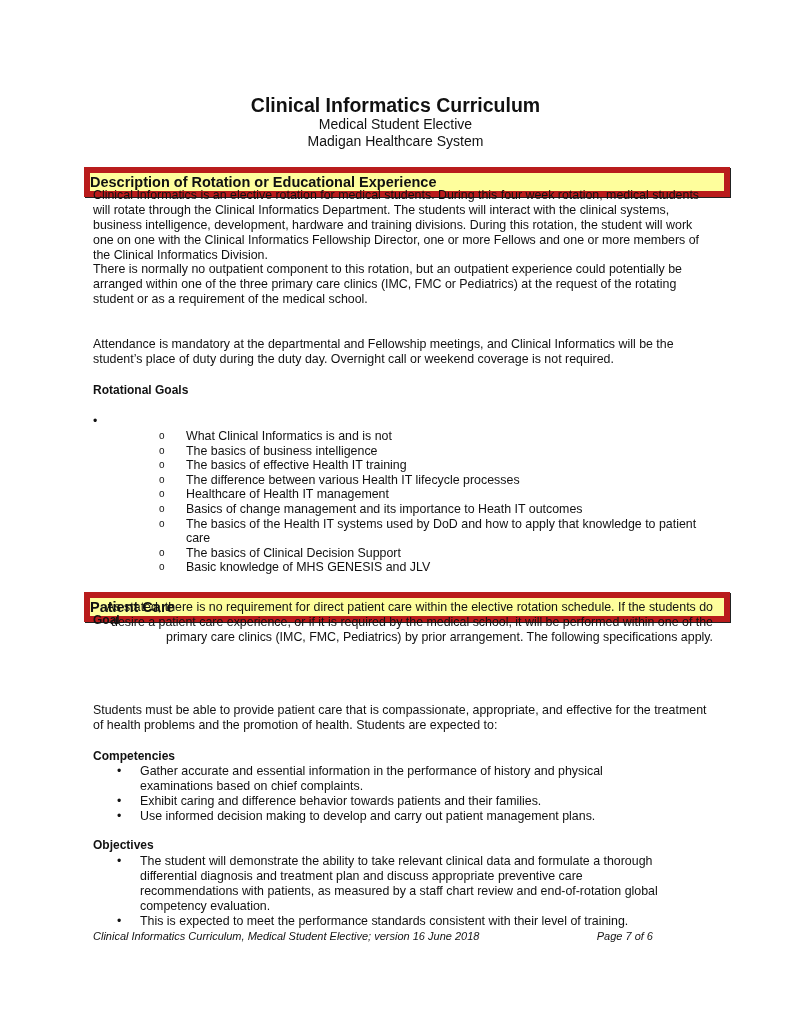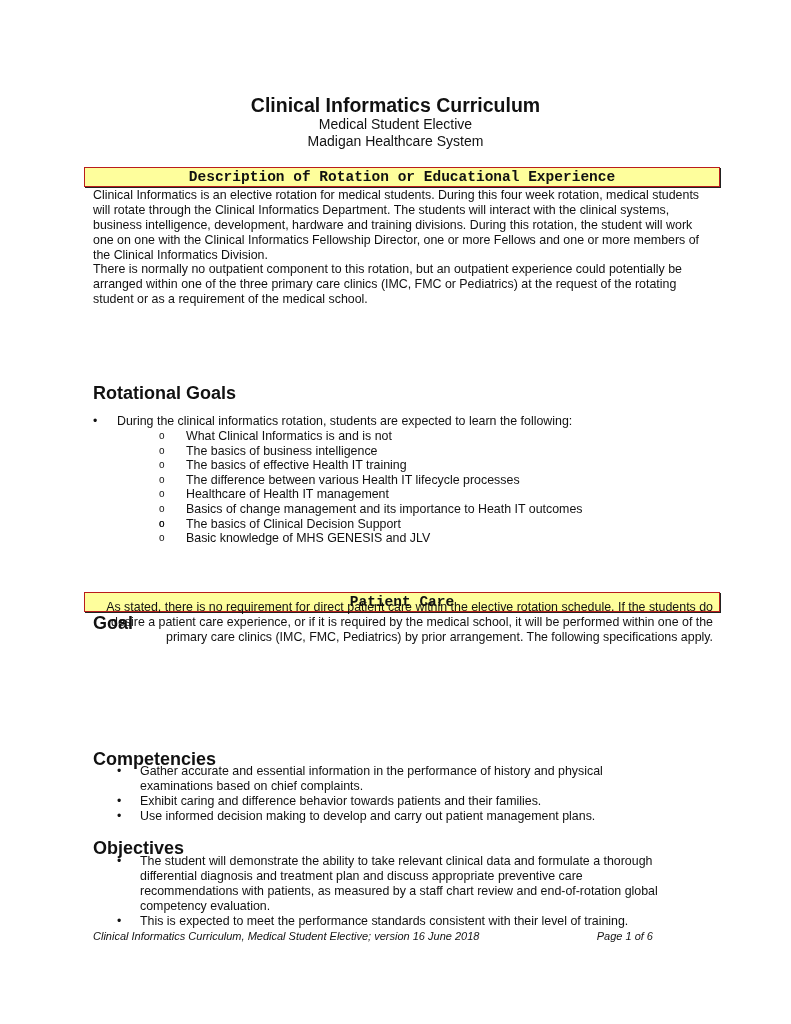--- a/index.html
+++ b/index.html
@@ -6,26 +6,26 @@
     body {
       width: 791px; height: 1024px; position: relative; overflow: hidden;
       font-family: "Liberation Sans", sans-serif; color: #111;
     }
     .page { position: absolute; left: 0; top: 0; width: 630px; height: 1024px; }
     .title-block { position: absolute; top: 94px; left: 0; width: 791px; text-align: center; }
     .doc-title { font-size: 19.5px; font-weight: bold; margin: 0; line-height: 22px; }
     .doc-sub { font-size: 14px; line-height: 17px; margin: 0; }
     .section-bar {
       position: absolute; left: 84px; width: 634px; height: 18px;
-      background: #fefe9c; border: 1px solid #b91c1c;
+      background: #fefe9c; border: 6px solid #b91c1c;
       box-shadow: 1px 1px 0 #222;
-      text-align: center; font-size: 14.5px; font-weight: bold; line-height: 18px; font-family: Liberation Mono, monospace;
+      font-size: 14.5px; font-weight: bold; line-height: 18px;
     }
     .text { position: absolute; left: 93px; width: 620px; font-size: 12.4px; line-height: 15.1px; margin: 0; }
-    .bold-h { font-weight: bold; font-size: 18px; position: absolute; left: 93px; margin: 0; }
+    .bold-h { font-weight: bold; font-size: 12px; position: absolute; left: 93px; margin: 0; }
     ul.lvl1 { position: absolute; left: 93px; width: 620px; margin: 0; padding: 0; list-style: none; font-size: 12.4px; line-height: 15.1px; }
     ul.lvl1 li { position: relative; padding-left: 24px; }
     ul.lvl1 li .bul { position: absolute; left: 0; top: 0; }
     ul.lvl2 { position: absolute; left: 159px; width: 560px; margin: 0; padding: 0; list-style: none; font-size: 12.4px; line-height: 14.6px; }
     ul.lvl2 li { position: relative; padding-left: 27px; }
     ul.lvl2 li .bul { position: absolute; left: 0; top: 0; font-size: 10px; }
     ul.lvl1b { position: absolute; left: 117px; width: 560px; margin: 0; padding: 0; list-style: none; font-size: 12.4px; line-height: 15.1px; }
     ul.lvl1b li { position: relative; padding-left: 23px; }
     ul.lvl1b li .bul { position: absolute; left: 0; top: 0; }
     .footer { position: absolute; top: 930px; left: 93px; width: 560px; font-size: 11px; font-style: italic; }
@@ -39,55 +39,57 @@
   <div class="title-block">
     <p class="doc-title">Clinical Informatics Curriculum</p>
     <p class="doc-sub">Medical Student Elective</p>
     <p class="doc-sub">Madigan Healthcare System</p>
   </div>
 
   <div class="section-bar" style="top:167px;">Description of Rotation or Educational Experience</div>
 
   <p class="text" style="top:188px;">Clinical Informatics is an elective rotation for medical students. During this four week rotation, medical students will rotate through the Clinical Informatics Department.  The students will interact with the clinical systems, business intelligence, development, hardware and training divisions. During this rotation, the student will work one on one with the Clinical Informatics Fellowship Director, one or more Fellows and one or more members of the Clinical Informatics Division.</p>
   <p class="text" style="top:262px;">There is normally no outpatient component to this rotation, but an outpatient experience could potentially be arranged within one of the three primary care clinics (IMC, FMC or Pediatrics) at the request of the rotating student or as a requirement of the medical school.</p>
+  <p class="text" style="top:337px;">Attendance is mandatory at the departmental and Fellowship meetings, and Clinical Informatics will be the student’s place of duty during the duty day.  Overnight call or weekend coverage is not required.</p>
 
   <p class="bold-h" style="top:383px;">Rotational Goals</p>
 
   <ul class="lvl1" style="top:414px;">
-    <li><span class="bul">•</span><span>During the clinical informatics rotation, students are expected to learn the following:</span></li>
+    <li><span class="bul">•</span></li>
   </ul>
 
   <ul class="lvl2" style="top:429px;">
     <li><span class="bul">o</span><span>What Clinical Informatics is and is not</span></li>
     <li><span class="bul">o</span><span>The basics of business intelligence</span></li>
     <li><span class="bul">o</span><span>The basics of effective Health IT training</span></li>
     <li><span class="bul">o</span><span>The difference between various Health IT lifecycle processes</span></li>
     <li><span class="bul">o</span><span>Healthcare of Health IT management</span></li>
     <li><span class="bul">o</span><span>Basics of change management and its importance to Heath IT outcomes</span></li>
-    <li><span class="bul">o</span></li>
+    <li><span class="bul">o</span><span>The basics of the Health IT systems used by DoD and how to apply that knowledge to patient care</span></li>
     <li><span class="bul">o</span><span>The basics of Clinical Decision Support</span></li>
     <li><span class="bul">o</span><span>Basic knowledge of MHS GENESIS and JLV</span></li>
   </ul>
 
   <div class="section-bar" style="top:592px;">Patient Care</div>
 
   <p class="bold-h" style="top:613px;">Goal</p>
   <p class="text" style="top:600px;text-align:right;">As stated, there is no requirement for direct patient care within the elective rotation schedule. If the students do desire a patient care experience, or if it is required by the medical school, it will be performed within one of the primary care clinics (IMC, FMC, Pediatrics) by prior arrangement. The following specifications apply.</p>
+  <p class="text" style="top:703px;">Students must be able to provide patient care that is compassionate, appropriate, and effective for the treatment of health problems and the promotion of health.  Students are expected to:</p>
 
   <p class="bold-h" style="top:749px;">Competencies</p>
   <ul class="lvl1b" style="top:764px;">
     <li><span class="bul">•</span><span>Gather accurate and essential information in the performance of history and physical examinations based on chief complaints.</span></li>
     <li><span class="bul">•</span><span>Exhibit caring and difference behavior towards patients and their families.</span></li>
     <li><span class="bul">•</span><span>Use informed decision making to develop and carry out patient management plans.</span></li>
   </ul>
 
   <p class="bold-h" style="top:838px;">Objectives</p>
   <ul class="lvl1b" style="top:854px;">
     <li><span class="bul">•</span><span>The student will demonstrate the ability to take relevant clinical data and formulate a thorough differential diagnosis and treatment plan and discuss appropriate preventive care recommendations with patients, as measured by a staff chart review and end-of-rotation global competency evaluation.</span></li>
     <li><span class="bul">•</span><span>This is expected to meet the performance standards consistent with their level of training.</span></li>
   </ul>
 
   <div class="footer">
     <span>Clinical Informatics Curriculum, Medical Student Elective; version 16 June 2018</span>
-    <span class="right">Page 1 of 6</span>
+    <span class="right">Page 7 of 6</span>
   </div>
 
 </div>
 
 </body></html>

